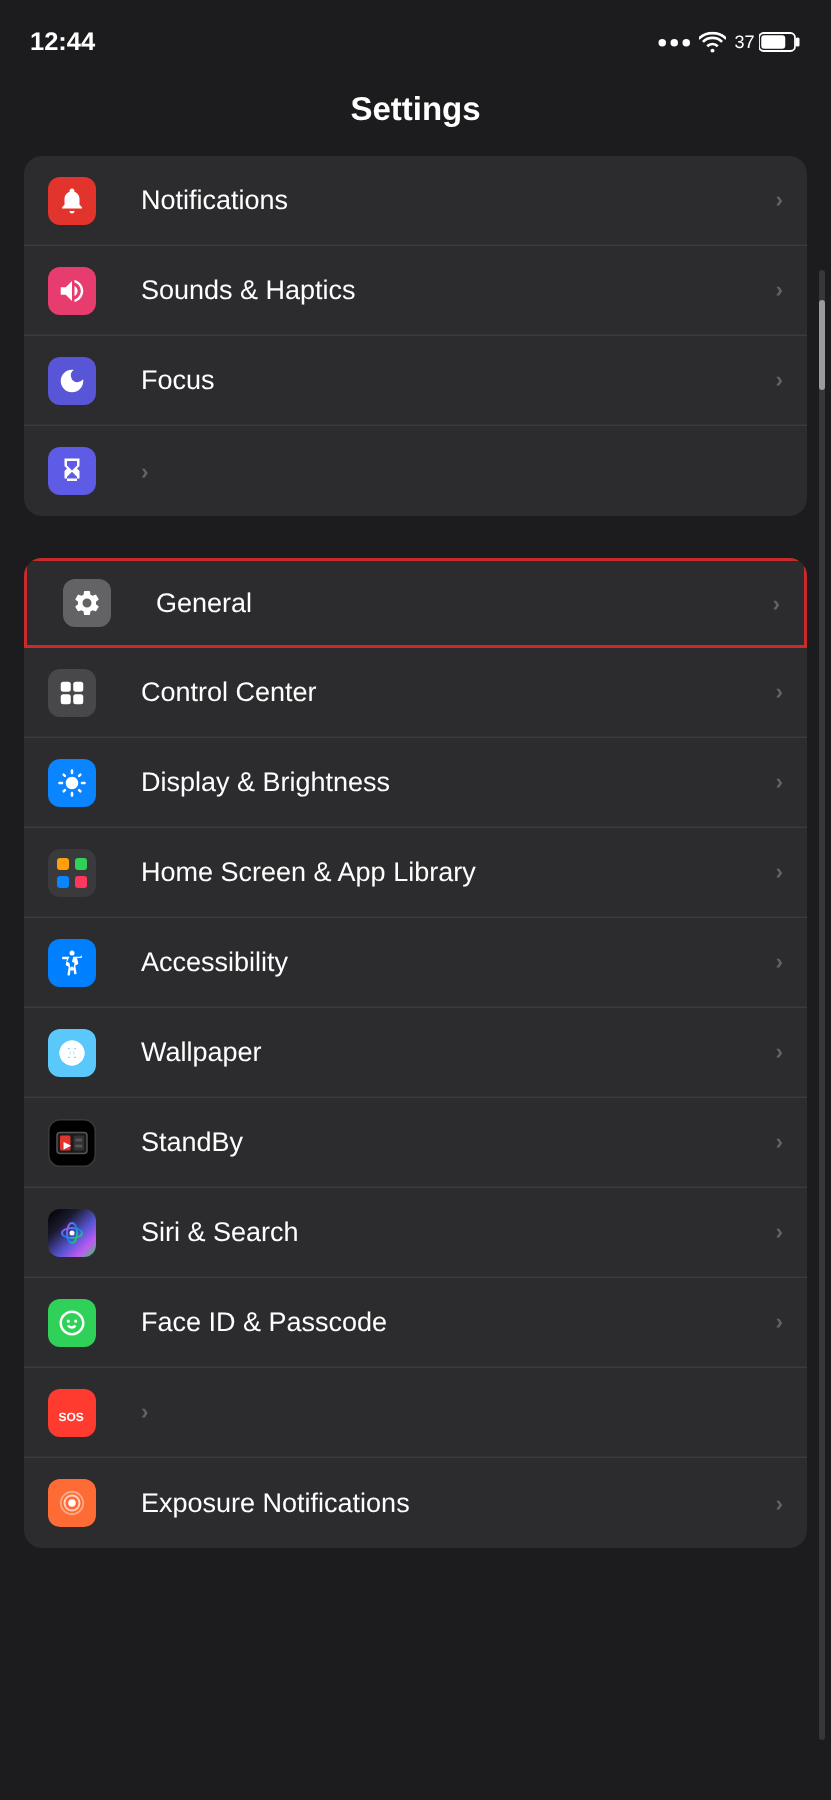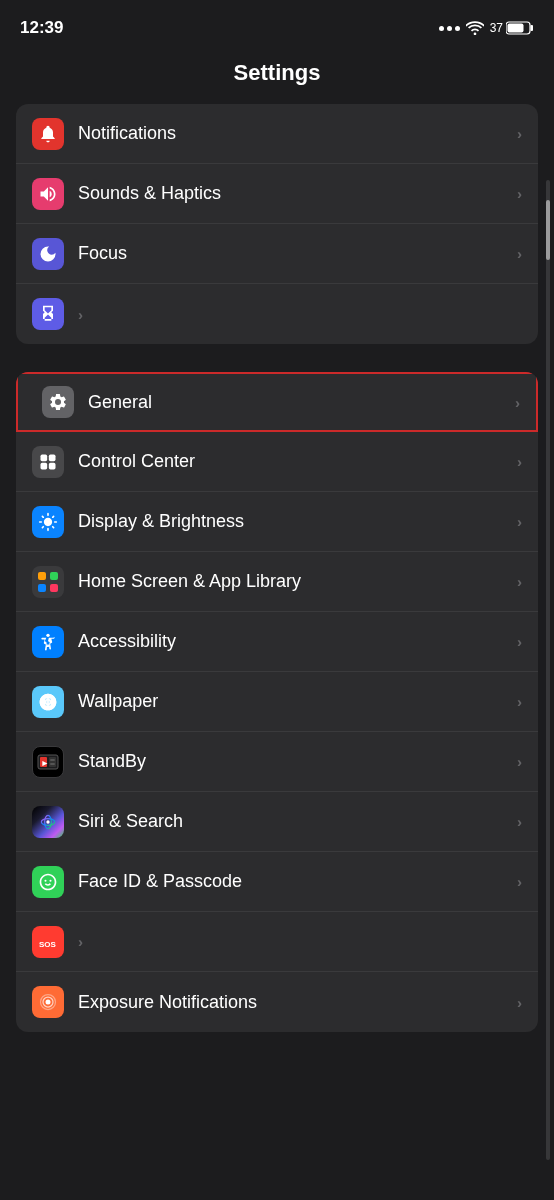--- a/index.html
+++ b/index.html
@@ -94,21 +94,21 @@
     .settings-item.highlighted {
       border: 2px solid #cc2a2a;
       background: #2c2c2e;
       border-radius: 0;
     }
 
     .settings-item-icon {
       width: 32px;
       height: 32px;
       border-radius: 8px;
-      margin-right: 14px;
+      margin-right: 30px;
       flex-shrink: 0;
       display: flex;
       align-items: center;
       justify-content: center;
       font-size: 17px;
     }
 
     .settings-item-label {
       flex: 1;
       font-size: 18px;
@@ -157,21 +157,21 @@
     .icon-svg {
       width: 20px;
       height: 20px;
       fill: white;
     }
   </style>
 </head>
 <body>
 
 <div class="status-bar">
-  <span class="status-time">12:39</span>
+  <span class="status-time">12:44</span>
   <div class="status-icons">
 
     <div class="dots-icon">
       <div class="dot"></div>
       <div class="dot"></div>
       <div class="dot"></div>
     </div>
 
     <svg width="18" height="14" viewBox="0 0 20 15" fill="white">
       <path d="M10 12.5a1.5 1.5 0 1 1 0 3 1.5 1.5 0 0 1 0-3zm0-4.5a6.5 6.5 0 0 1 4.6 1.9l-1.4 1.4a4.5 4.5 0 0 0-6.4 0L5.4 9.9A6.5 6.5 0 0 1 10 8zm0-4.5a11 11 0 0 1 7.8 3.2L16.4 8A9 9 0 0 0 10 5.5 9 9 0 0 0 3.6 8L2.2 6.7A11 11 0 0 1 10 3.5zm0-3.5a15.5 15.5 0 0 1 11 4.5L19.6 5.9A13.5 13.5 0 0 0 10 2 13.5 13.5 0 0 0 .4 5.9L-1 4.5A15.5 15.5 0 0 1 10 0z"></path>

